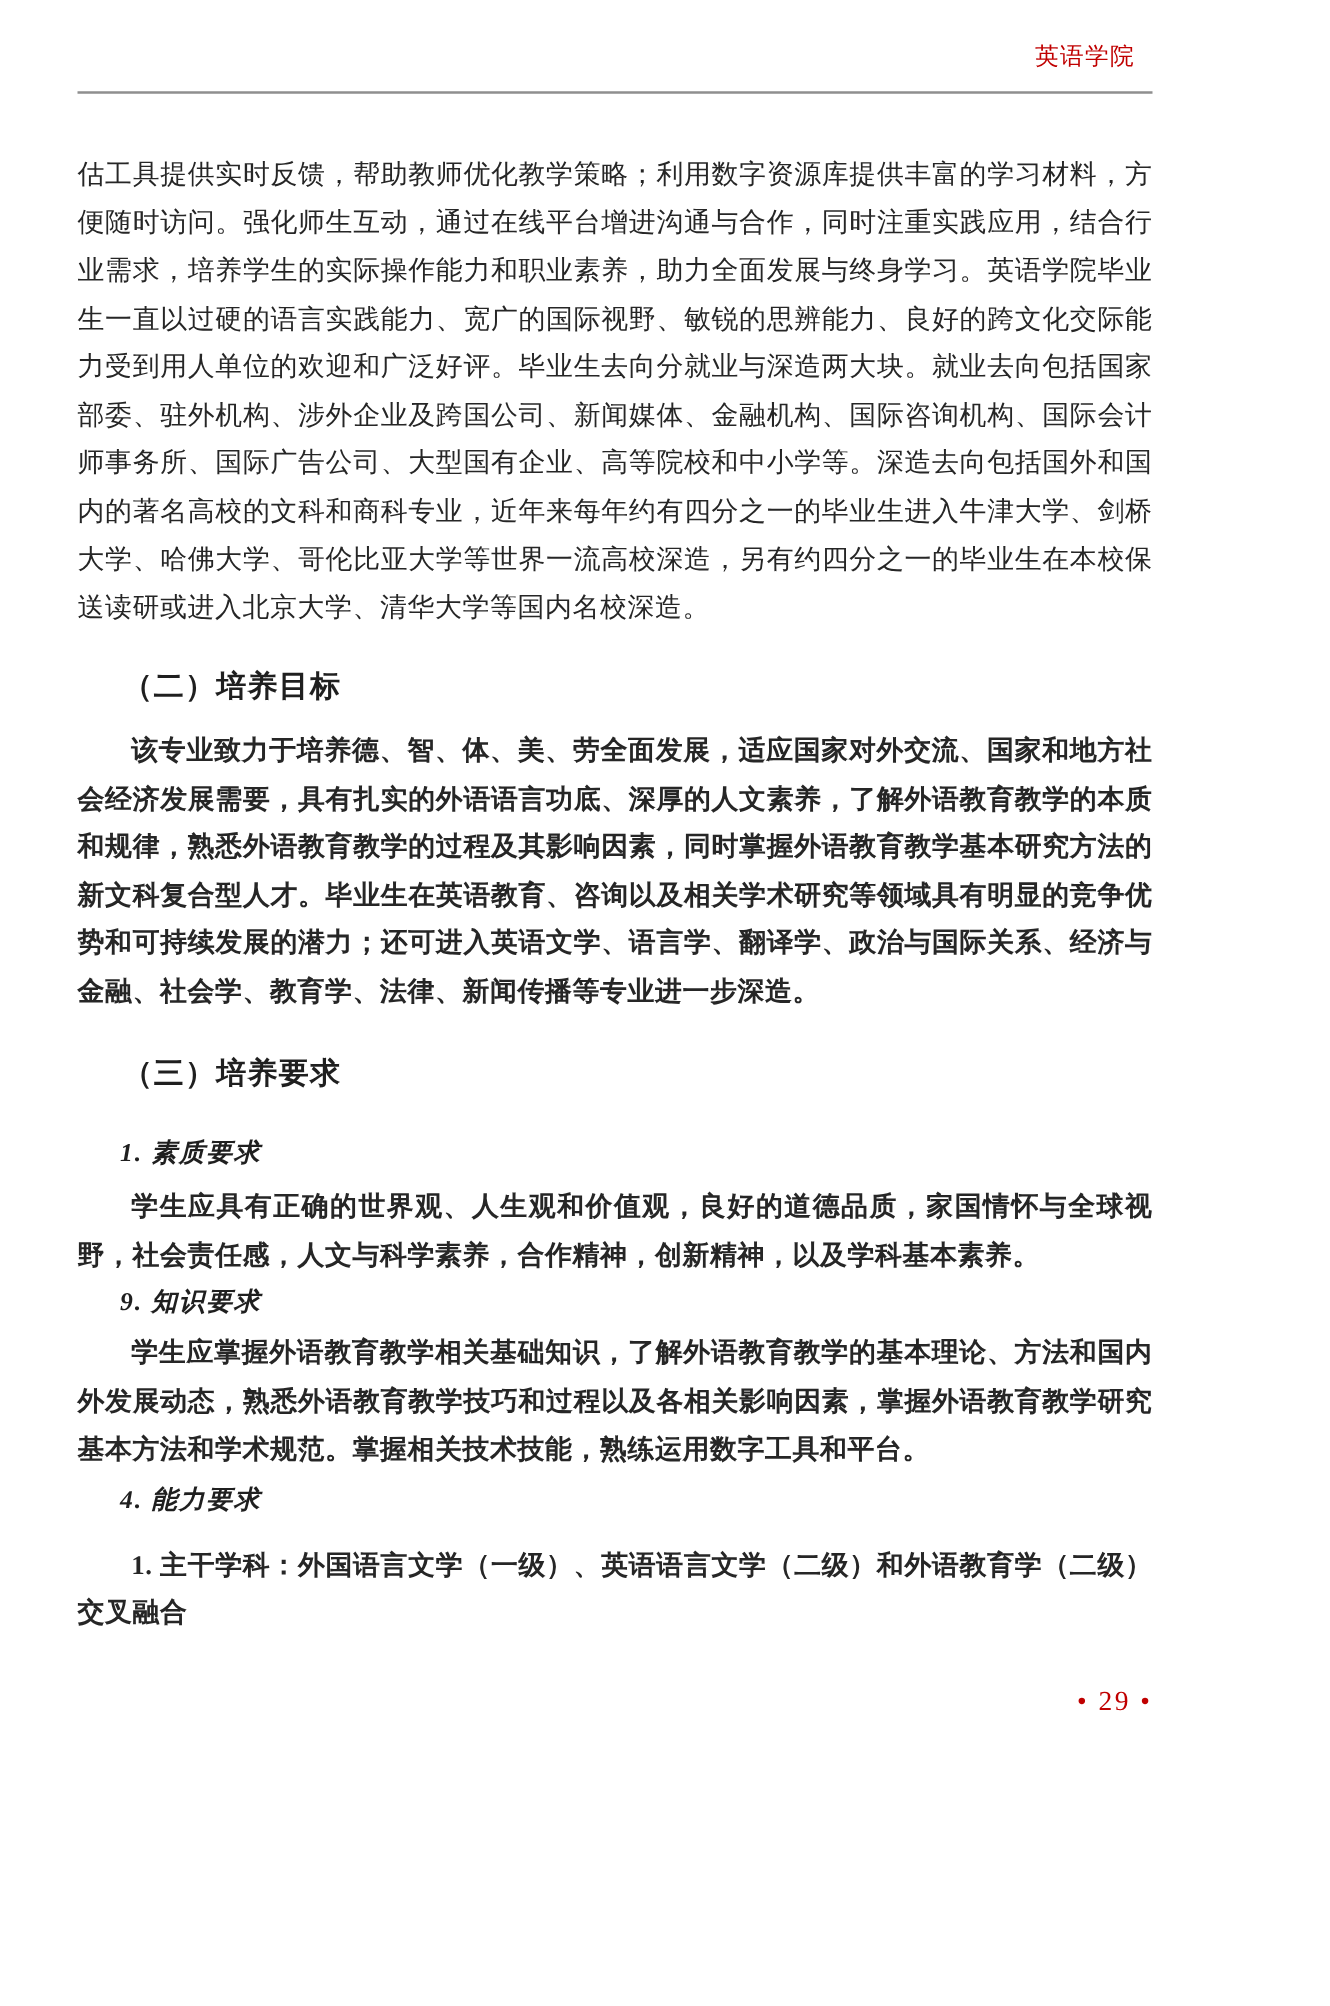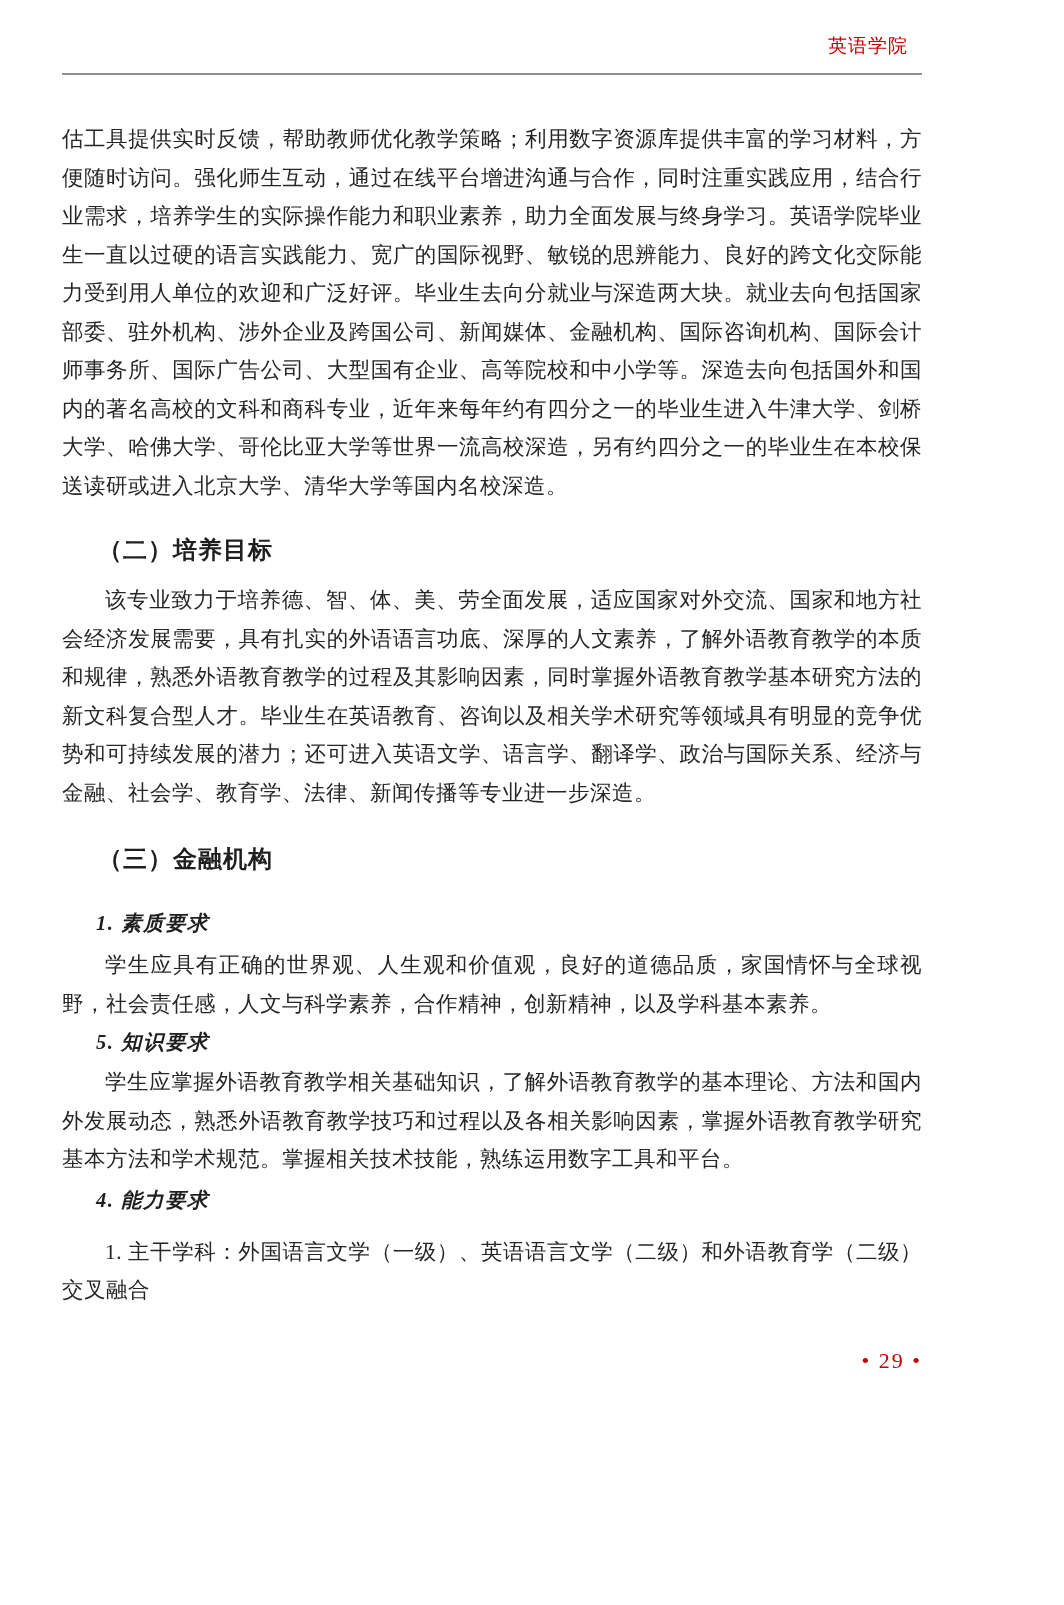--- a/index.html
+++ b/index.html
@@ -32,21 +32,21 @@
   }
   .body-text {
     font-size: 21.5px;
     line-height: 38.5px;
     letter-spacing: 0.5px;
     text-align: justify;
     text-justify: inter-ideograph;
     color: var(--ink);
   }
   .para-continuation { margin-top: 45px; }
-  .para-indent { text-indent: 2em; }
+  .para-indent { text-indent: 2em; font-weight: bold; }
   .section-heading {
     font-family: "Liberation Sans", "DejaVu Sans", sans-serif;
     font-weight: bold;
     font-size: 24px;
     line-height: 30px;
     letter-spacing: 1px;
     margin-left: 36px;
     color: #1f1f1f;
   }
   .h2 { margin-top: 30px; }
@@ -86,27 +86,27 @@
   <div class="running-head">英语学院</div>
 
   <hr class="header-rule">
 
   <p class="body-text para-continuation">估工具提供实时反馈，帮助教师优化教学策略；利用数字资源库提供丰富的学习材料，方便随时访问。强化师生互动，通过在线平台增进沟通与合作，同时注重实践应用，结合行业需求，培养学生的实际操作能力和职业素养，助力全面发展与终身学习。英语学院毕业生一直以过硬的语言实践能力、宽广的国际视野、敏锐的思辨能力、良好的跨文化交际能力受到用人单位的欢迎和广泛好评。毕业生去向分就业与深造两大块。就业去向包括国家部委、驻外机构、涉外企业及跨国公司、新闻媒体、金融机构、国际咨询机构、国际会计师事务所、国际广告公司、大型国有企业、高等院校和中小学等。深造去向包括国外和国内的著名高校的文科和商科专业，近年来每年约有四分之一的毕业生进入牛津大学、剑桥大学、哈佛大学、哥伦比亚大学等世界一流高校深造，另有约四分之一的毕业生在本校保送读研或进入北京大学、清华大学等国内名校深造。</p>
 
   <div class="section-heading h2">（二）培养目标</div>
 
   <p class="body-text para-indent para-goal">该专业致力于培养德、智、体、美、劳全面发展，适应国家对外交流、国家和地方社会经济发展需要，具有扎实的外语语言功底、深厚的人文素养，了解外语教育教学的本质和规律，熟悉外语教育教学的过程及其影响因素，同时掌握外语教育教学基本研究方法的新文科复合型人才。毕业生在英语教育、咨询以及相关学术研究等领域具有明显的竞争优势和可持续发展的潜力；还可进入英语文学、语言学、翻译学、政治与国际关系、经济与金融、社会学、教育学、法律、新闻传播等专业进一步深造。</p>
 
-  <div class="section-heading h3">（三）金融机构</div>
+  <div class="section-heading h3">（三）培养要求</div>
 
   <div class="sub-heading sub-1">1. 素质要求</div>
 
   <p class="body-text para-indent sub-para-1">学生应具有正确的世界观、人生观和价值观，良好的道德品质，家国情怀与全球视野，社会责任感，人文与科学素养，合作精神，创新精神，以及学科基本素养。</p>
 
-  <div class="sub-heading sub-2">5. 知识要求</div>
+  <div class="sub-heading sub-2">9. 知识要求</div>
 
   <p class="body-text para-indent sub-para-2">学生应掌握外语教育教学相关基础知识，了解外语教育教学的基本理论、方法和国内外发展动态，熟悉外语教育教学技巧和过程以及各相关影响因素，掌握外语教育教学研究基本方法和学术规范。掌握相关技术技能，熟练运用数字工具和平台。</p>
 
   <div class="sub-heading sub-3">4. 能力要求</div>
 
 
 
   <p class="body-text para-indent para-last">1. 主干学科：外国语言文学（一级）、英语语言文学（二级）和外语教育学（二级）交叉融合</p>
 
   <div class="page-number">• 29 •</div>

